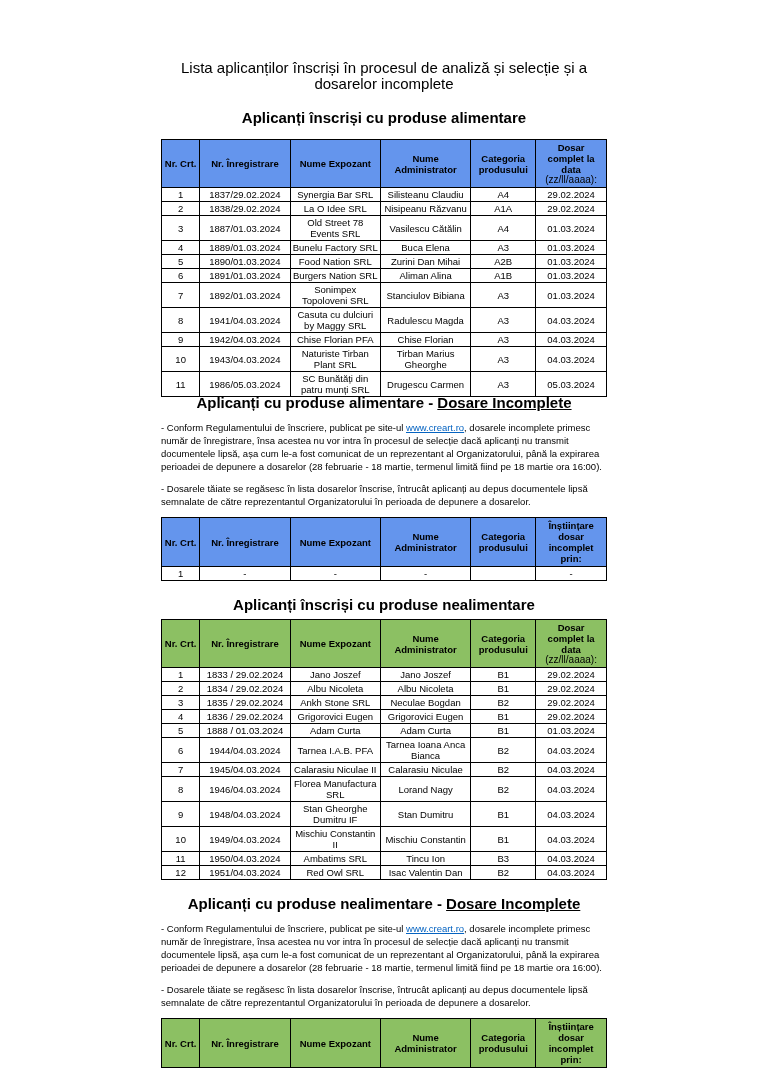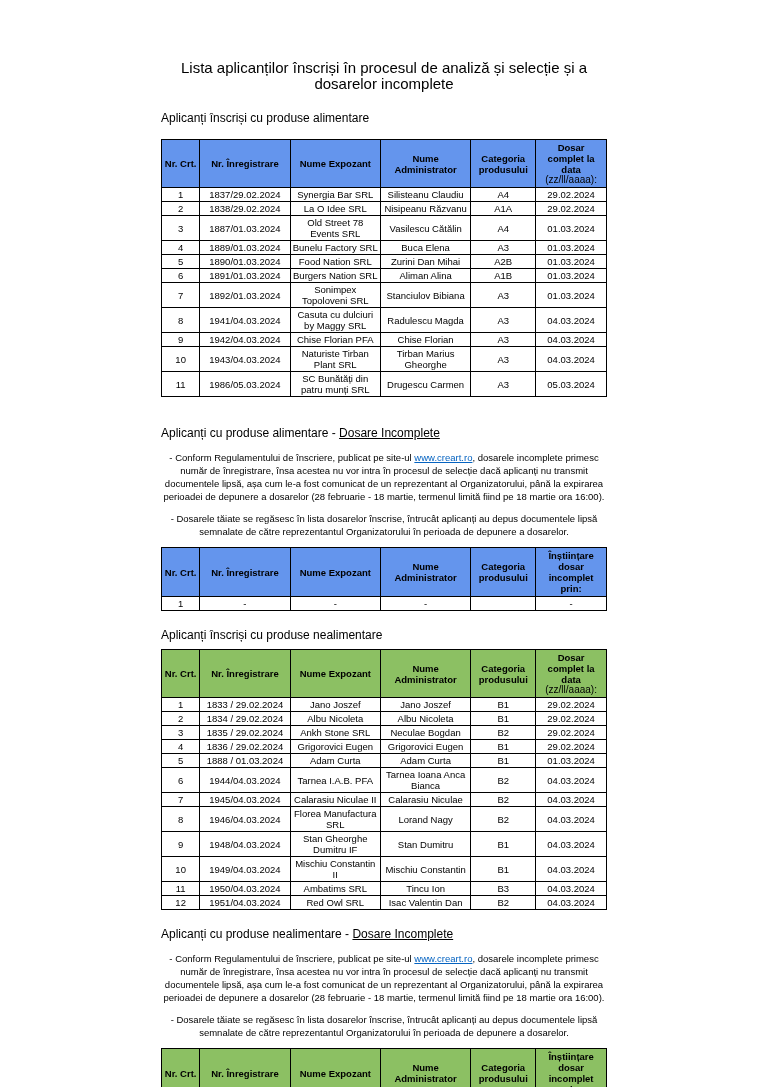--- a/index.html
+++ b/index.html
@@ -1,25 +1,25 @@
 <!DOCTYPE html>
 <html><head>
 <meta charset="utf-8">
 <style>
   html,body{margin:0;padding:0;background:#fff;}
   body{width:768px;min-height:1087px;font-family:"Liberation Sans",sans-serif;color:#000;}
   .page{width:446px;margin:0 auto;padding-top:60px;}
   .doc-title div{text-align:center;font-weight:normal;font-size:15px;line-height:16px;}
-  .section-heading{font-weight:normal;font-size:12px;line-height:12px;}
+  .section-heading{text-align:center;font-weight:bold;font-size:15px;line-height:12px;}
   .h-food{margin:20px 0 15px 0;}
-  .h-food-inc{margin:30px 0 12px 0;}
+  .h-food-inc{margin:0 0 12px 0;}
   .h-nonfood{margin:18px 0 8px 0;}
   .h-nonfood-inc{margin:18px 0 12px 0;}
   .u{text-decoration:underline;}
-  .notes p{font-size:9.5px;line-height:13px;margin:0 0 9px 0;text-align:center;}
+  .notes p{font-size:9.5px;line-height:13px;margin:0 0 9px 0;text-align:left;}
   .notes a{color:#0563C1;text-decoration:underline;cursor:pointer;}
   table.doc-table{border-collapse:collapse;table-layout:fixed;width:446px;border:1.5px solid #000;}
   table.doc-table th,table.doc-table td{border:1px solid #000;font-size:9.5px;line-height:11px;text-align:center;vertical-align:middle;padding:1px 2px;overflow:hidden;word-wrap:break-word;}
   table.doc-table th{font-weight:bold;padding:2px 2px;}
   table.tbl-blue th{background:#6495ED;}
   table.tbl-green th{background:#8CC063;}
   .hdr-suffix{font-weight:normal;font-size:10px;line-height:10px;}
   .mt-table{margin-top:0;}
 </style>
 </head>

